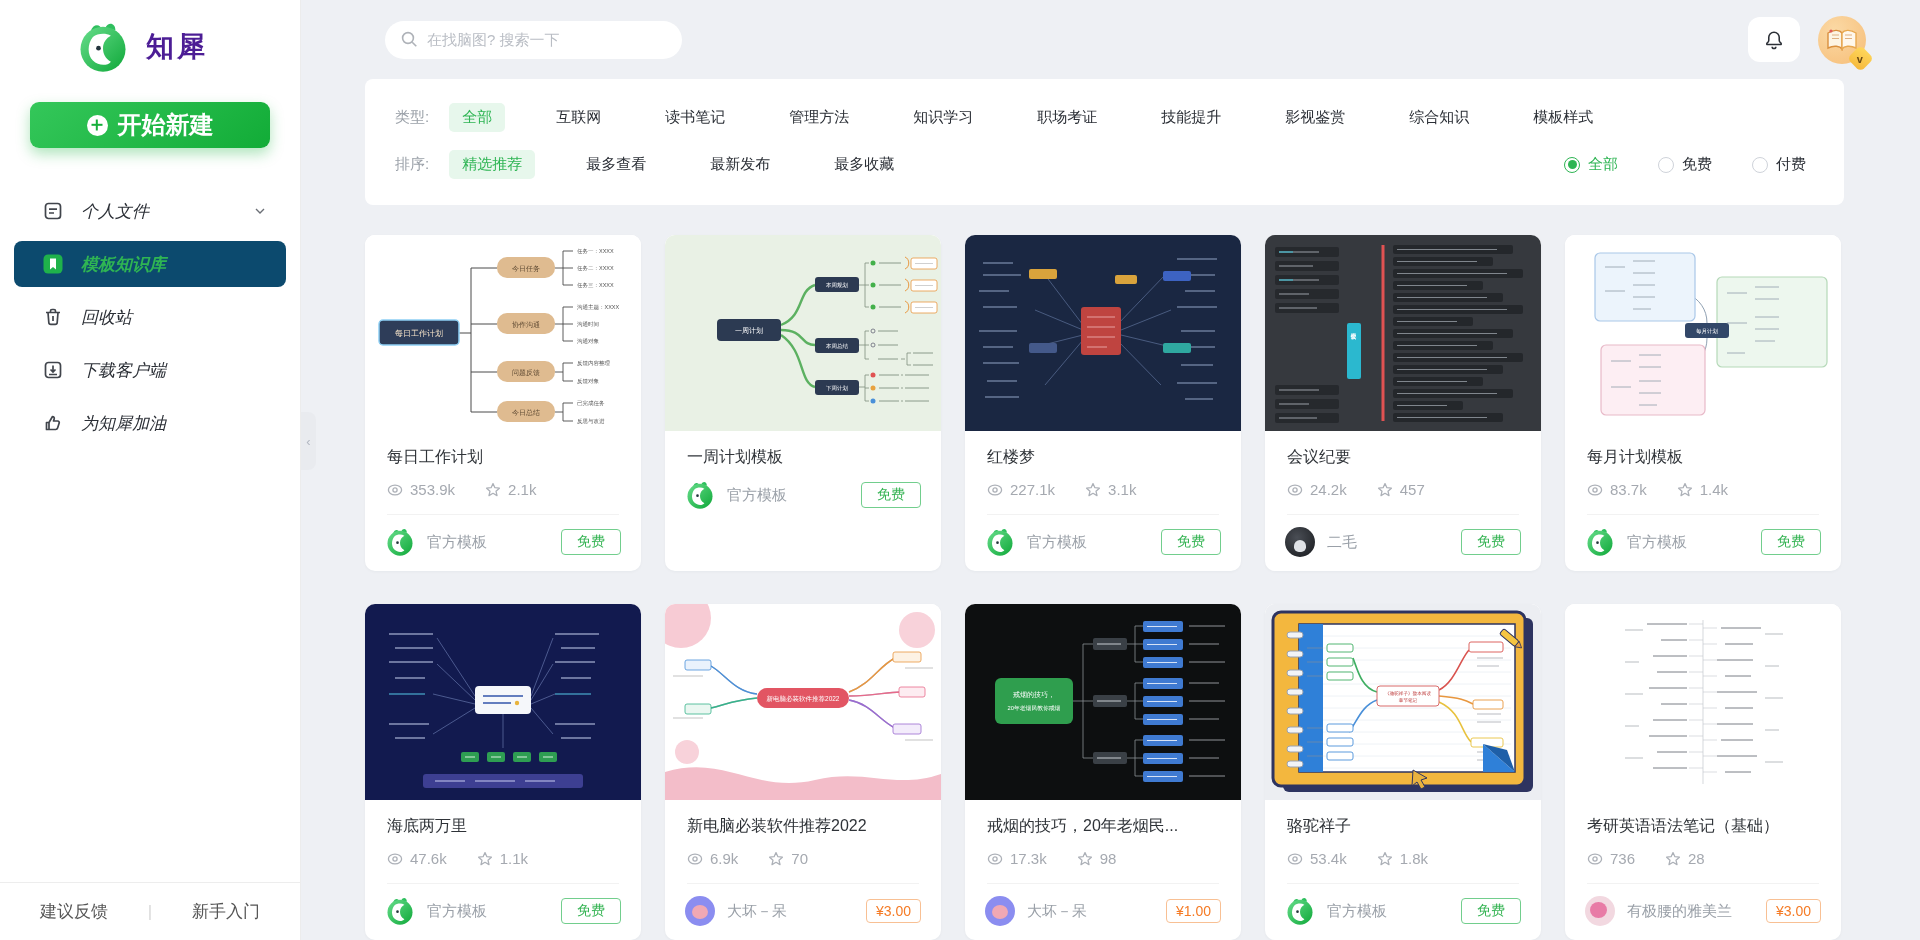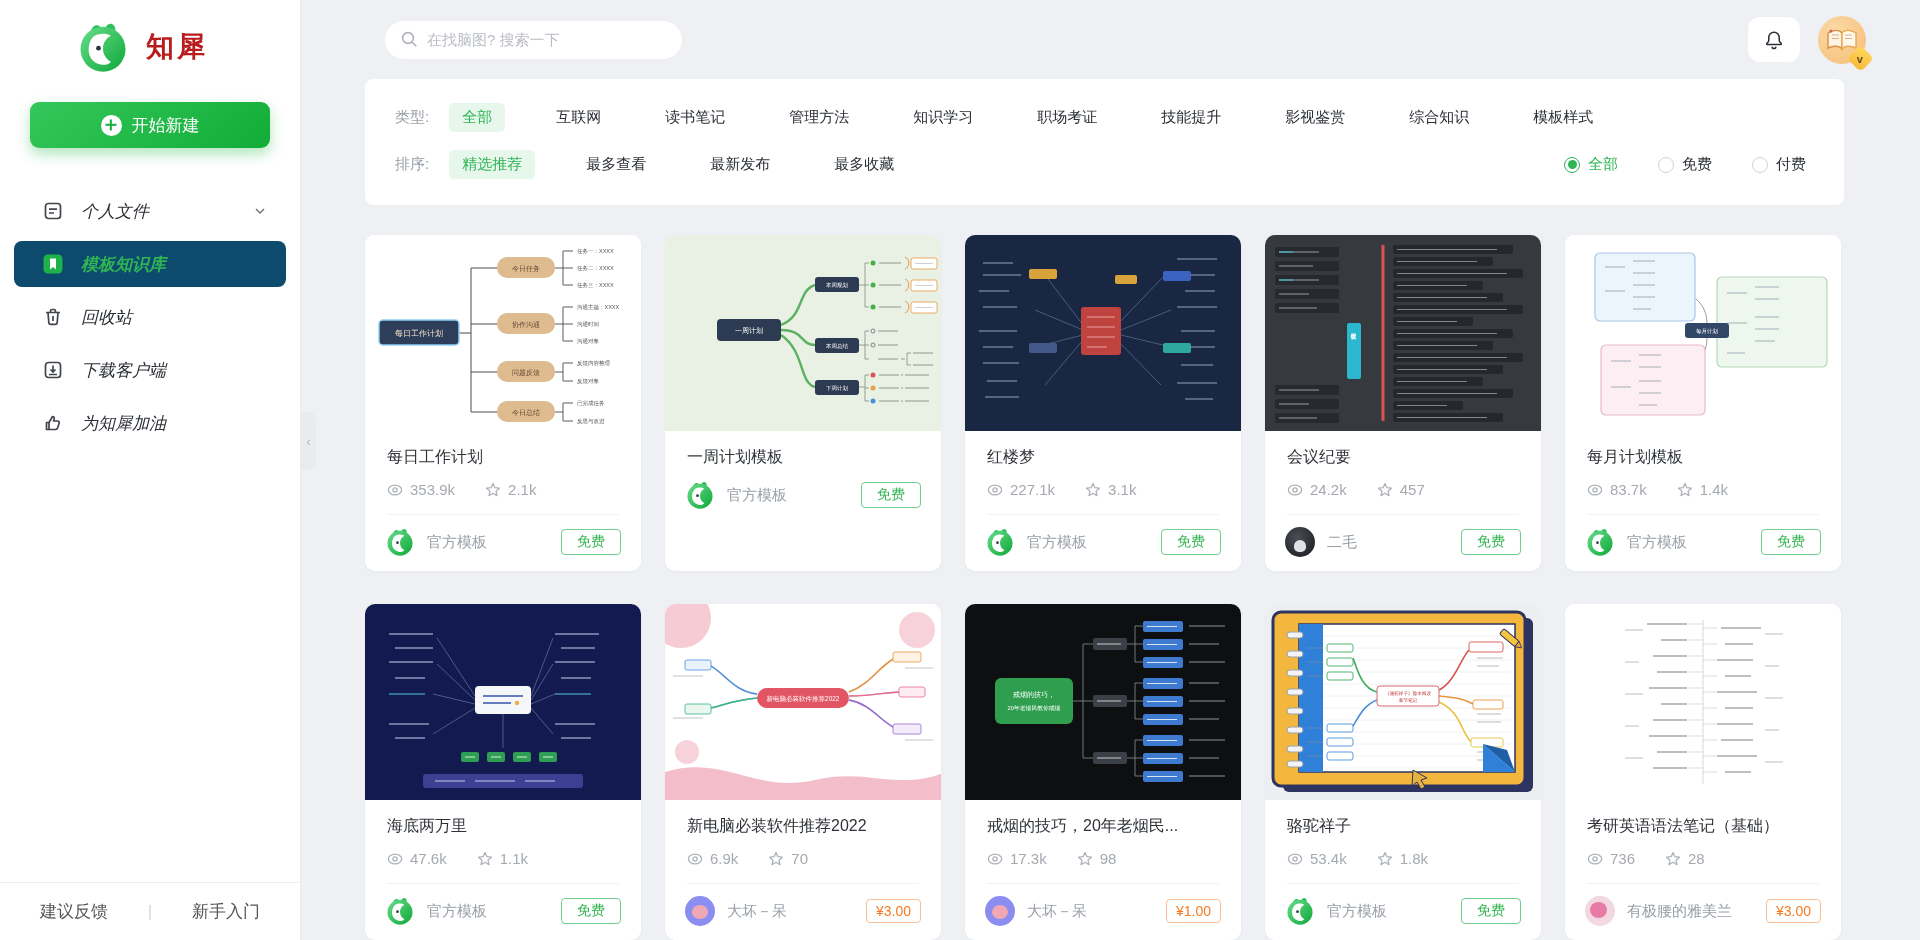--- a/index.html
+++ b/index.html
@@ -5,25 +5,25 @@
   * { margin:0; padding:0; box-sizing:border-box; }
   html,body { width:1920px; height:940px; overflow:hidden; }
   body { font-family:"Liberation Sans", sans-serif; background:#eef0f4; }
   .app { width:1920px; height:940px; display:flex; position:relative; }
 
   
   .sidebar { width:301px; background:#fff; border-right:1px solid #ececec;
              display:flex; flex-direction:column; position:relative; flex-shrink:0; }
   .logo-row { display:flex; align-items:center; gap:16px; padding:20px 0 14px 76px; }
   .logo-ico { width:54px; height:54px; }
-  .logo-text { font-size:28px; font-weight:bold; color:#b91c1c; letter-spacing:3px; }
+  .logo-text { font-size:28px; font-weight:bold; color:#4c1d95; letter-spacing:3px; }
   .new-btn { margin:14px 30px 0 30px; height:46px; border:none; border-radius:9px;
-             background:linear-gradient(140deg,#34c75a,#12ac37); color:#fff; font-size:17px;
+             background:linear-gradient(140deg,#34c75a,#12ac37); color:#fff; font-size:24px;
              display:flex; align-items:center; justify-content:center; gap:10px; cursor:pointer;
-             box-shadow:0 6px 14px rgba(28,181,66,.35); font-family:inherit; }
+             box-shadow:0 6px 14px rgba(28,181,66,.35); font-family:inherit;font-weight:bold; }
   .plus-circ { width:21px; height:21px; border-radius:50%; background:#fff; position:relative; }
   .plus-circ::before, .plus-circ::after { content:""; position:absolute; background:#15af3a; left:50%; top:50%; }
   .plus-circ::before { width:11px; height:2.4px; transform:translate(-50%,-50%); }
   .plus-circ::after  { width:2.4px; height:11px; transform:translate(-50%,-50%); }
   .menu { margin-top:40px; display:flex; flex-direction:column; gap:7px; }
   .mitem { display:flex; align-items:center; height:46px; margin:0 14px; padding:0 18px 0 28px;
            border-radius:8px; cursor:pointer; color:#2b2f36; font-size:17px;font-style:italic; }
   .mitem .mico { width:22px; height:22px; margin-right:17px; flex-shrink:0; }
   .mitem.active { background:#0c4a6e; color:#2fb553; font-weight:bold; }
   .mitem .chev { margin-left:auto; width:16px; height:16px; }

